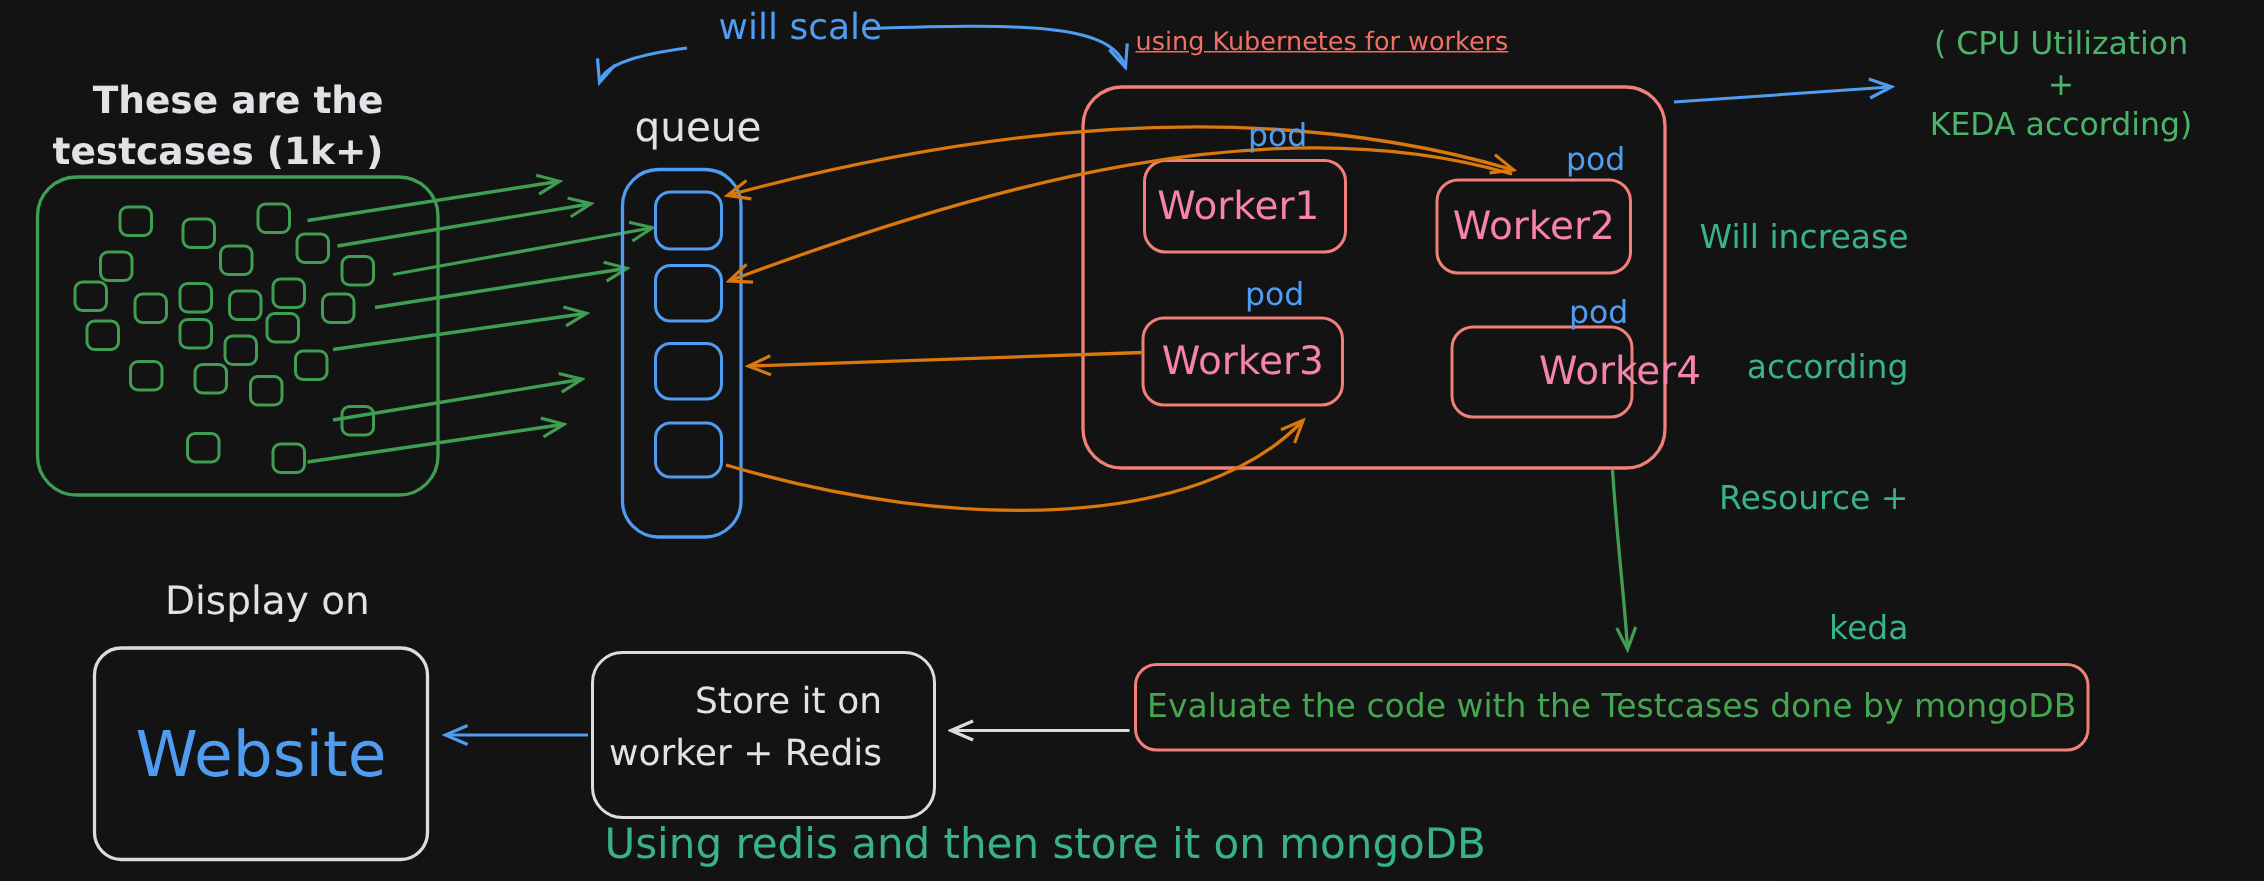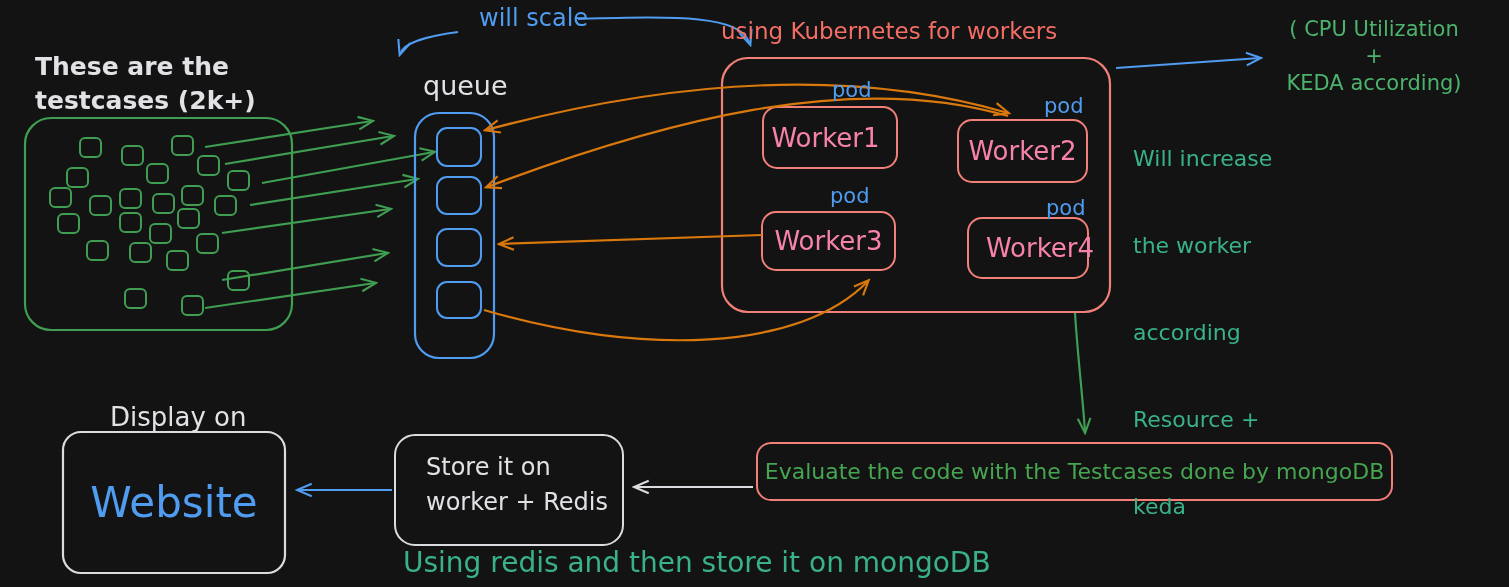--- a/index.html
+++ b/index.html
@@ -4,21 +4,21 @@
 <style>
   html,body{margin:0;padding:0;background:#131313;}
   #canvas{
     position:relative;
     width:1509px;height:587px;
     background:#131313;
     font-family:"DejaVu Sans", sans-serif;
     overflow:hidden;
   }
   #wires{position:absolute;left:0;top:0;}
-  .txt{position:absolute;white-space:pre;}
+  .txt{position:absolute;white-space:pre;text-align:right;}
   .white{color:#e2e2e6;}
   .blue{color:#4f9cf0;}
   .salmon{color:#f36e64;}
   .pink{color:#f782aa;}
   .green{color:#46a550;}
   .teal{color:#38b286;}
   .cgreen{color:#4bb36b;}
   .center{display:flex;align-items:center;justify-content:center;text-align:center;}
 </style>
 </head>
@@ -111,51 +111,50 @@
 
     <path d="M 1075,313 C 1078,360 1083,400 1085,432" fill="none" stroke="#3f9e52" stroke-width="2.2" marker-end="url(#ah-green)"></path>
 
     <path d="M 753,487 L 635,487" fill="none" stroke="#dcdce0" stroke-width="2" marker-end="url(#ah-white)"></path>
 
     <rect x="63" y="432" width="222" height="141" rx="18" fill="none" stroke="#dcdce0" stroke-width="2.2"></rect>
     <rect x="395" y="435" width="228" height="110" rx="20" fill="none" stroke="#dcdce0" stroke-width="2"></rect>
     <rect x="757" y="443" width="635" height="57" rx="14" fill="none" stroke="#f08078" stroke-width="2"></rect>
   </svg>
 
-  <div class="txt white" style="left:35px;top:50px;font-size:25px;line-height:34px;font-weight:bold;"><span>These are the</span><br><span>testcases (2k+)</span></div>
+  <div class="txt white" style="left:35px;top:50px;font-size:25px;line-height:34px;font-weight:bold;"><span>These are the</span><br><span>testcases (1k+)</span></div>
 
   <div class="txt blue" style="left:479px;top:4px;font-size:24px;">will scale</div>
   <div class="txt white" style="left:423px;top:70px;font-size:27px;">queue</div>
 
-  <div class="txt salmon" style="left:721px;top:18px;font-size:23px;">using Kubernetes for workers</div>
+  <div class="txt salmon" style="left:757px;top:18px;font-size:17px;text-decoration:underline;">using Kubernetes for workers</div>
 
   <div class="txt blue" style="left:832px;top:78px;font-size:21px;">pod</div>
   <div class="txt blue" style="left:1044px;top:94px;font-size:21px;">pod</div>
   <div class="txt blue" style="left:830px;top:184px;font-size:21px;">pod</div>
   <div class="txt blue" style="left:1046px;top:196px;font-size:21px;">pod</div>
 
   <div class="txt pink center" style="left:763px;top:107px;width:125px;height:61px;font-size:26px;">Worker1</div>
   <div class="txt pink center" style="left:958px;top:120px;width:129px;height:62px;font-size:26px;">Worker2</div>
   <div class="txt pink center" style="left:762px;top:212px;width:133px;height:58px;font-size:26px;">Worker3</div>
-  <div class="txt pink center" style="left:980px;top:218px;width:120px;height:60px;font-size:26px;">Worker4</div>
+  <div class="txt pink center" style="left:1020px;top:218px;width:120px;height:60px;font-size:26px;">Worker4</div>
 
   <div class="txt cgreen" style="left:1243px;top:16px;width:262px;font-size:21px;line-height:27px;text-align:center;white-space:normal;"><span>( CPU Utilization</span><br><span>+</span><br><span>KEDA according)</span></div>
 
   <div class="txt teal" style="left:1133px;top:86px;font-size:22px;line-height:29px;">
     <div>Will increase</div>
-    <div>the worker</div>
     <div>according</div>
     <div>Resource +</div>
     <div>keda</div>
     
     
   </div>
 
-  <div class="txt white" style="left:110px;top:386px;font-size:26px;margin-top:16px;">Display on</div>
+  <div class="txt white" style="left:110px;top:386px;font-size:26px;">Display on</div>
   <div class="txt blue center" style="left:63px;top:432px;width:222px;height:141px;font-size:42px;text-align:right;">Website</div>
 
-  <div class="txt white" style="left:426px;top:450px;font-size:24px;line-height:35px;"><span>Store it on</span><br><span>worker + Redis</span></div>
+  <div class="txt white" style="left:406px;top:450px;font-size:24px;line-height:35px;"><span>Store it on</span><br><span>worker + Redis</span></div>
 
   <div class="txt green center" style="left:757px;top:443px;width:635px;height:57px;font-size:22px;">Evaluate the code with the Testcases done by mongoDB</div>
 
   <div class="txt teal" style="left:403px;top:546px;font-size:28px;">Using redis and then store it on mongoDB</div>
 
 </div>
 
 </body></html>

